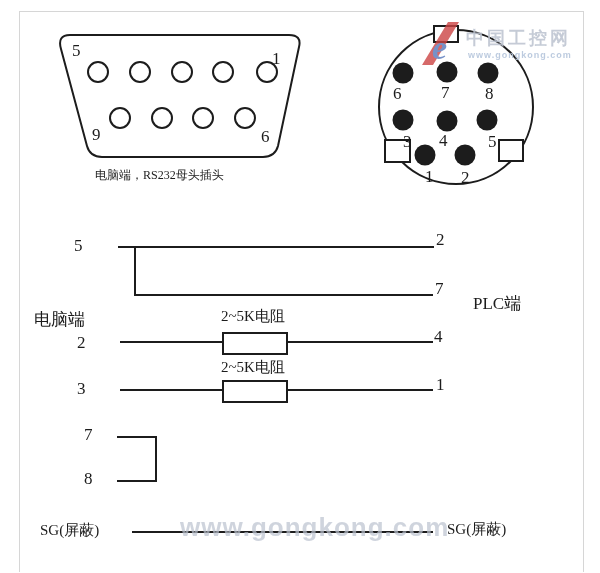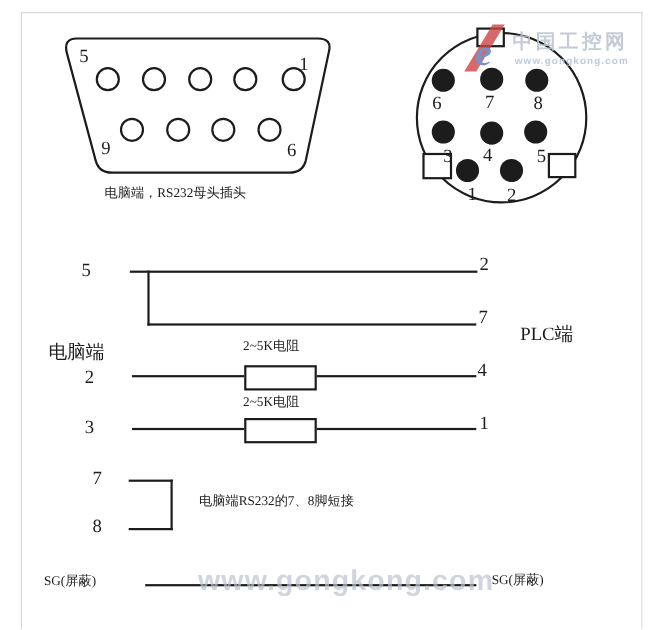--- a/index.html
+++ b/index.html
@@ -7,21 +7,21 @@
           font-family:"Liberation Serif","DejaVu Serif",serif;}
   .inner-border{position:absolute;left:19px;top:11px;width:563px;height:560px;
                 border-left:1px solid var(--border,#d6d6d6);
                 border-top:1px solid var(--border,#d6d6d6);
                 border-right:1px solid var(--border,#d6d6d6);}
   .abs{position:absolute;}
   .wire{position:absolute;background:var(--line,#1c1c1c);z-index:1;}
   .lbl{position:absolute;font-size:17px;color:var(--line,#1c1c1c);white-space:nowrap;
        line-height:1.1;z-index:3;}
   .caption{font-size:12px;}
-  .small{font-size:12px;}
+  .small{font-size:15px;}
   .resistor{position:absolute;width:62px;height:19px;border:2px solid var(--line,#1c1c1c);
             background:#ffffff;z-index:2;}
   .stroke{stroke:var(--line,#1c1c1c);stroke-width:2;fill:none;}
   .hole{stroke:var(--line,#1c1c1c);stroke-width:2;fill:#ffffff;}
   .pin-solid{fill:var(--line,#1c1c1c);}
   .notch{stroke:var(--line,#1c1c1c);stroke-width:2;fill:#ffffff;}
   .wm-top{position:absolute;left:420px;top:22px;z-index:6;}
   .wm-brand{position:absolute;left:46px;top:4px;font-family:"Liberation Sans","DejaVu Sans",sans-serif;
             font-weight:bold;font-size:18px;letter-spacing:3px;color:var(--watermark,#b2c0d6);
             opacity:.85;white-space:nowrap;}
@@ -88,41 +88,40 @@
     <div class="wm-url-small">www.gongkong.com</div>
   </div>
 
   <div class="lbl" style="left:74px;top:237px">5</div>
   <div class="wire" style="left:118px;top:246px;width:316px;height:2px"></div>
   <div class="lbl" style="left:436px;top:231px">2</div>
   <div class="wire" style="left:134px;top:246px;width:2px;height:50px"></div>
   <div class="wire" style="left:134px;top:294px;width:299px;height:2px"></div>
   <div class="lbl" style="left:435px;top:280px">7</div>
 
-  <div class="lbl" style="left:44px;top:311px">电脑端</div>
+  <div class="lbl" style="left:34px;top:311px">电脑端</div>
   <div class="lbl" style="left:473px;top:295px">PLC端</div>
 
   <div class="lbl small" style="left:221px;top:308px">2~5K电阻</div>
   <div class="lbl" style="left:77px;top:334px">2</div>
   <div class="wire" style="left:120px;top:341px;width:313px;height:2px"></div>
   <div class="resistor" style="left:222px;top:332px"></div>
   <div class="lbl" style="left:434px;top:328px">4</div>
 
   <div class="lbl small" style="left:221px;top:359px">2~5K电阻</div>
   <div class="lbl" style="left:77px;top:380px">3</div>
   <div class="wire" style="left:120px;top:389px;width:313px;height:2px"></div>
   <div class="resistor" style="left:222px;top:380px"></div>
   <div class="lbl" style="left:436px;top:376px">1</div>
 
   <div class="lbl" style="left:84px;top:426px">7</div>
   <div class="lbl" style="left:84px;top:470px">8</div>
   <div class="wire" style="left:117px;top:436px;width:40px;height:2px"></div>
   <div class="wire" style="left:155px;top:436px;width:2px;height:46px"></div>
   <div class="wire" style="left:117px;top:480px;width:40px;height:2px"></div>
-  <div class="lbl small" style="left:181px;top:449px">电脑端RS232的7、8脚短接</div>
 
   <div class="lbl small" style="left:40px;top:522px">SG(屏蔽)</div>
   <div class="wire" style="left:132px;top:531px;width:301px;height:2px"></div>
   <div class="lbl small" style="left:447px;top:521px">SG(屏蔽)</div>
 
   <div class="wm-bottom">www.gongkong.com</div>
 
 </div>
 
 </body></html>

